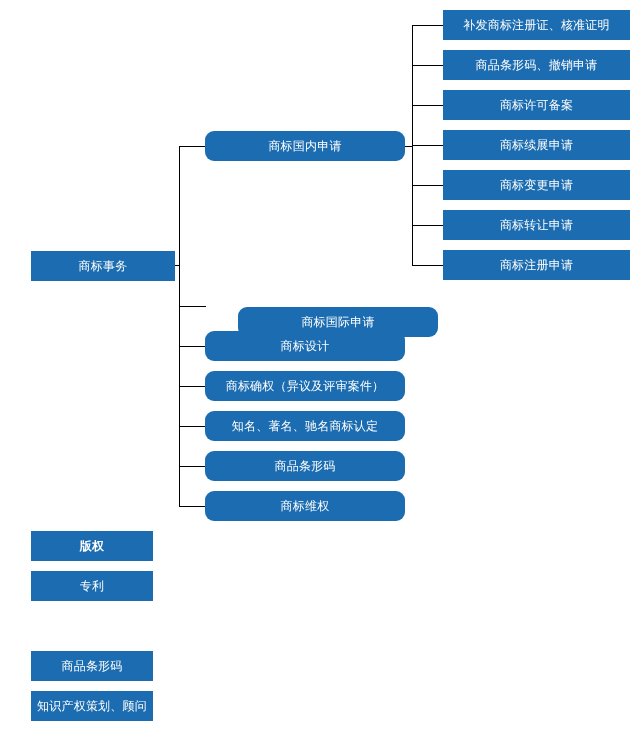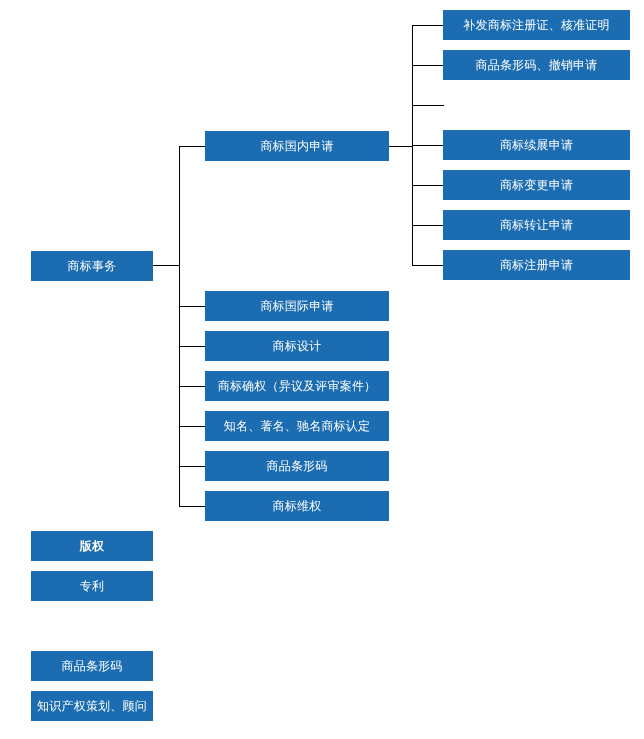--- a/index.html
+++ b/index.html
@@ -25,22 +25,22 @@
     line-height: 1;
     display: flex;
     align-items: center;
     justify-content: center;
     text-align: center;
     box-sizing: border-box;
     white-space: nowrap;
     letter-spacing: 0.2px;
     padding: 0 20px;
   }
-  .node.root       { left: 31px;  top: 251px; width: 122px; height: 30px; }
-  .node.branch     { left: 205px; width: 184px; height: 30px; }
+  .node.root       { left: 31px;  top: 251px; width: 144px; height: 30px; }
+  .node.branch     { left: 205px; width: 200px; height: 30px; border-radius: 9px; }
   .node.leaf       { left: 443px; width: 187px; height: 30px; }
   .node.standalone { left: 31px;  width: 122px; height: 30px; }
 
   .connector {
     position: absolute;
     background: #000000;
   }
   .conn-h { height: 1px; }
   .conn-v { width: 1px; }
 </style>
@@ -67,29 +67,30 @@
   <div class="connector conn-h" style="left:412px; top:65px; width:32px;"></div>
   <div class="connector conn-h" style="left:412px; top:105px; width:32px;"></div>
   <div class="connector conn-h" style="left:412px; top:145px; width:32px;"></div>
   <div class="connector conn-h" style="left:412px; top:185px; width:32px;"></div>
   <div class="connector conn-h" style="left:412px; top:225px; width:32px;"></div>
   <div class="connector conn-h" style="left:412px; top:265px; width:32px;"></div>
 
   <div class="node root">商标事务</div>
 
   <div class="node branch" style="top:131px;">商标国内申请</div>
-  <div class="node branch" style="top:291px;">商标国际申请</div>
+  <div class="node branch" style="top:307px;margin-left:33px;">商标国际申请</div>
   <div class="node branch" style="top:331px;">商标设计</div>
   <div class="node branch" style="top:411px;">知名、著名、驰名商标认定</div>
   <div class="node branch" style="top:371px;">商标确权（异议及评审案件）</div>
   <div class="node branch" style="top:451px;">商品条形码</div>
   <div class="node branch" style="top:491px;">商标维权</div>
 
   <div class="node leaf" style="top:10px;">补发商标注册证、核准证明</div>
   <div class="node leaf" style="top:50px;">商品条形码、撤销申请</div>
+  <div class="node leaf" style="top:90px;">商标许可备案</div>
   <div class="node leaf" style="top:130px;">商标续展申请</div>
   <div class="node leaf" style="top:170px;">商标变更申请</div>
   <div class="node leaf" style="top:210px;">商标转让申请</div>
   <div class="node leaf" style="top:250px;">商标注册申请</div>
 
   <div class="node standalone" style="top:531px;font-weight:bold;">版权</div>
   <div class="node standalone" style="top:571px;">专利</div>
   <div class="node standalone" style="top:651px;">商品条形码</div>
   <div class="node standalone" style="top:691px;">知识产权策划、顾问</div>
 

